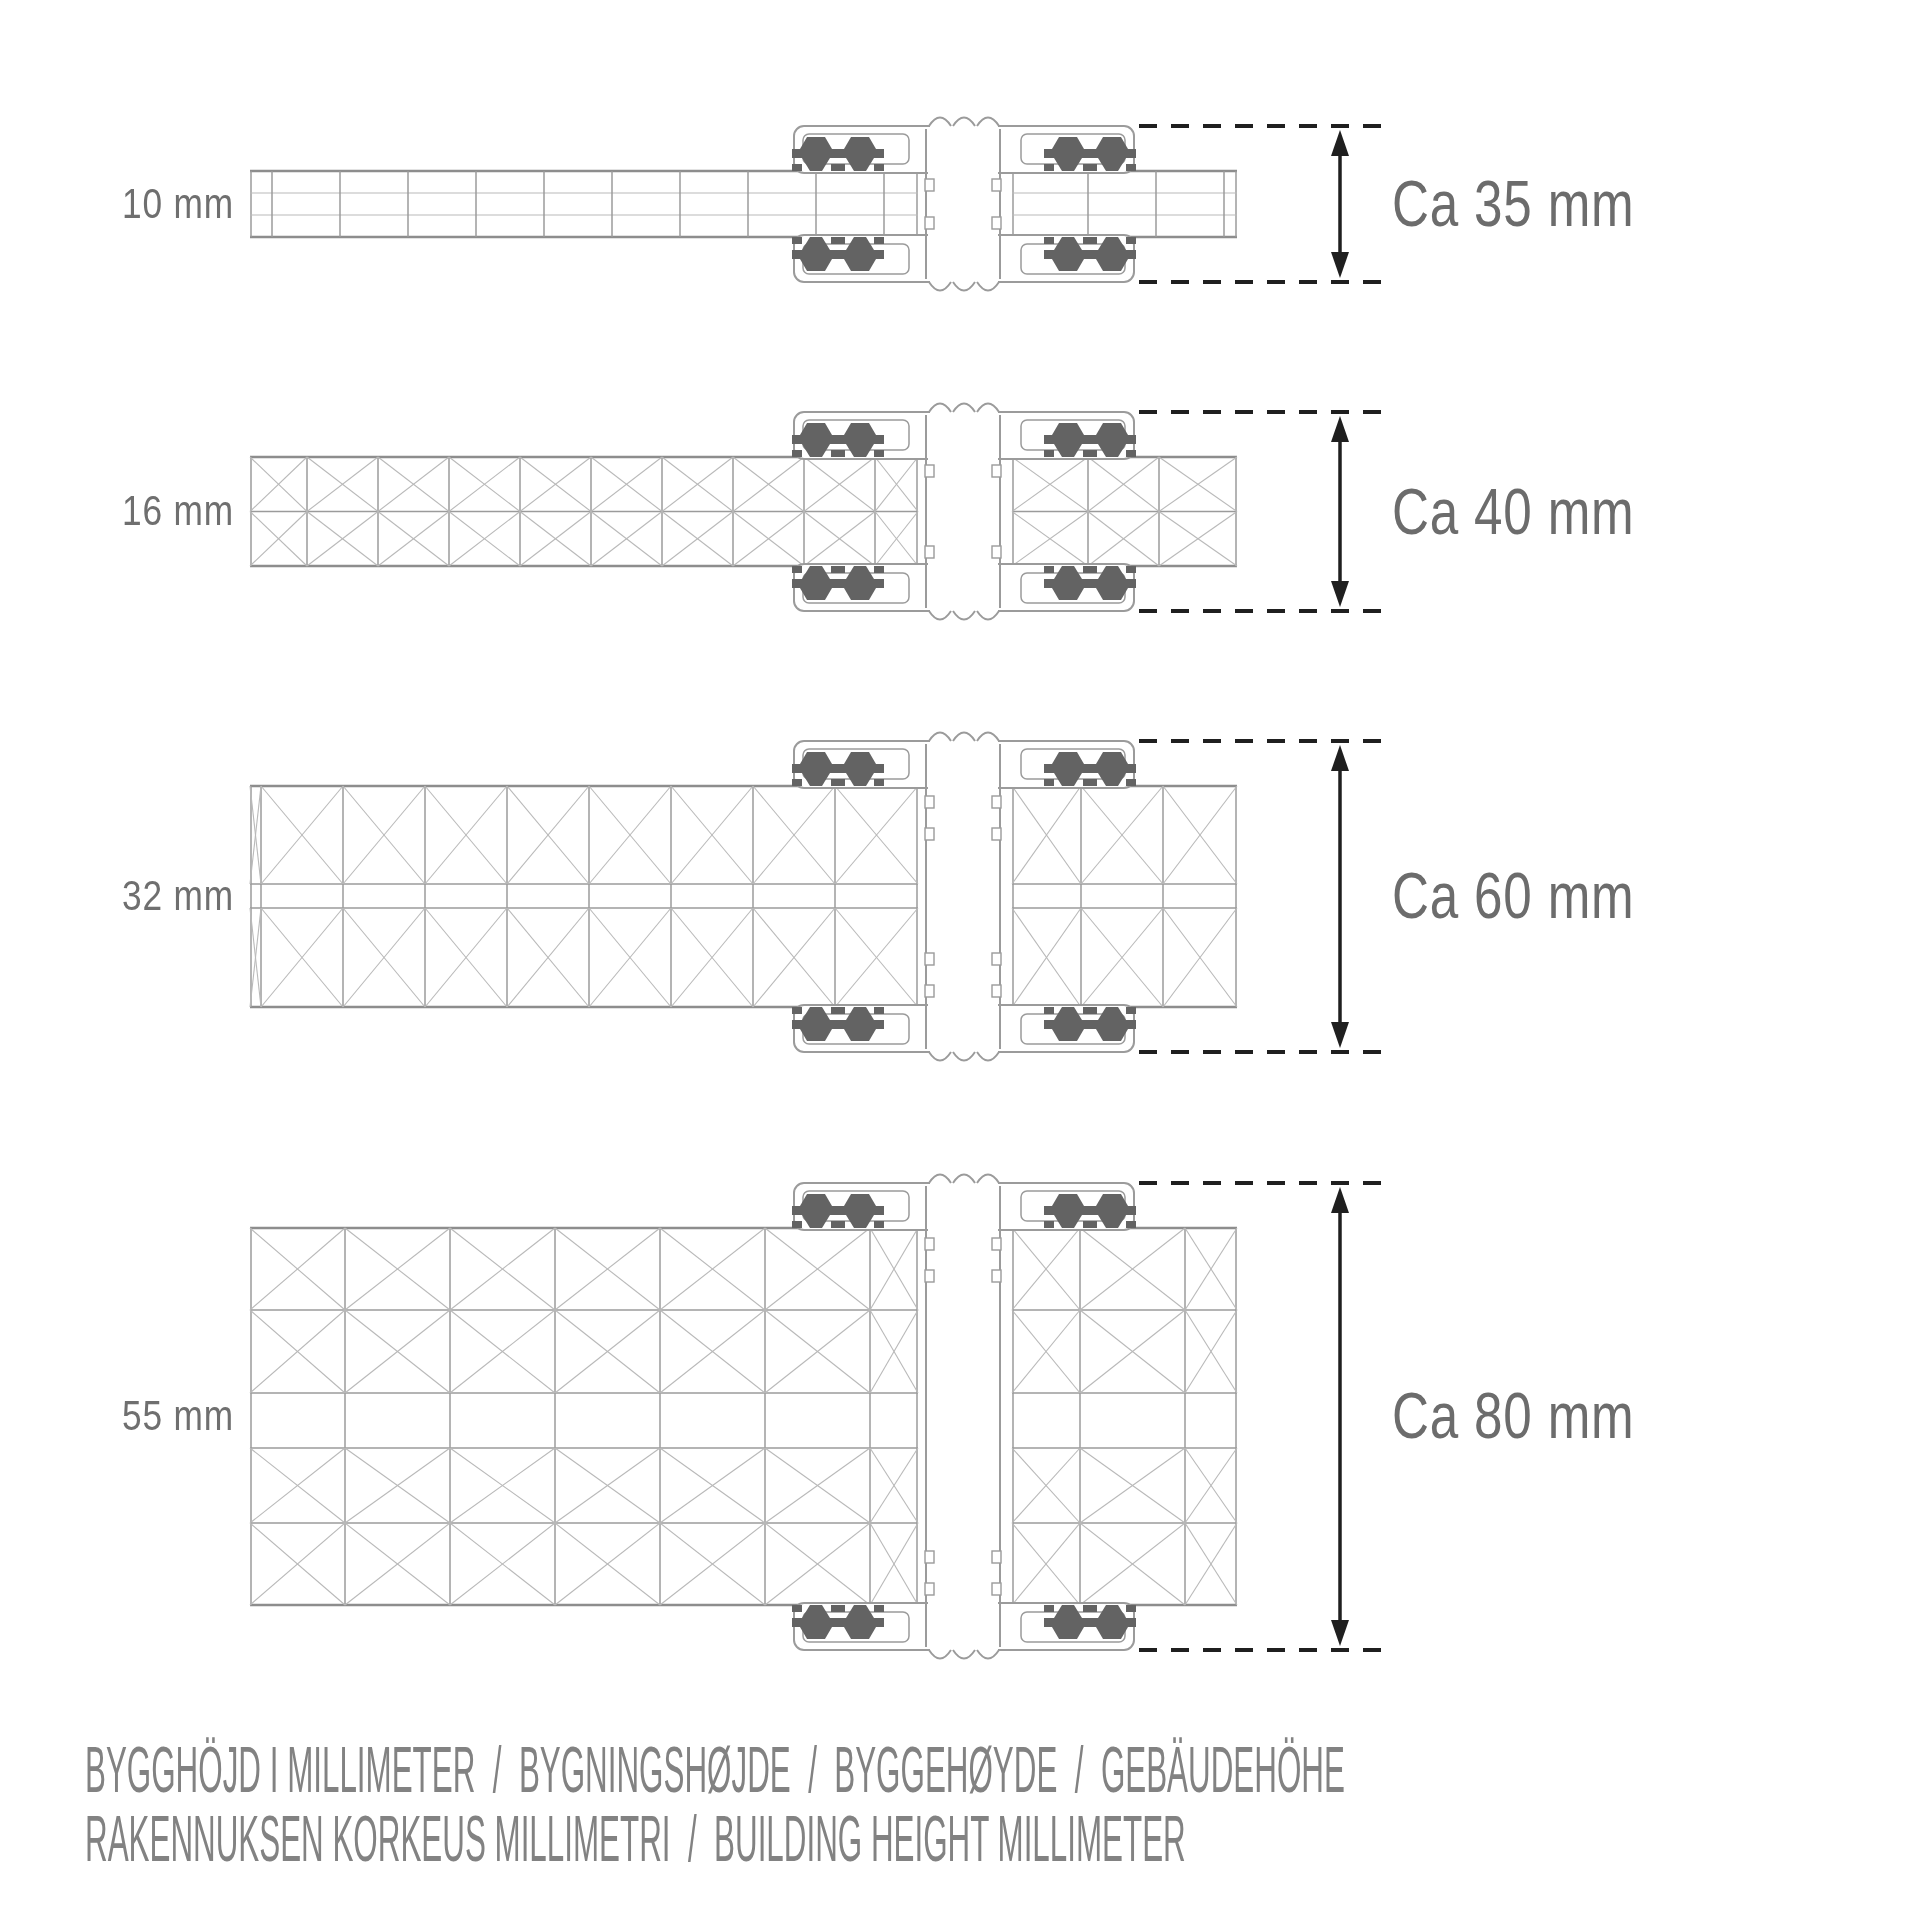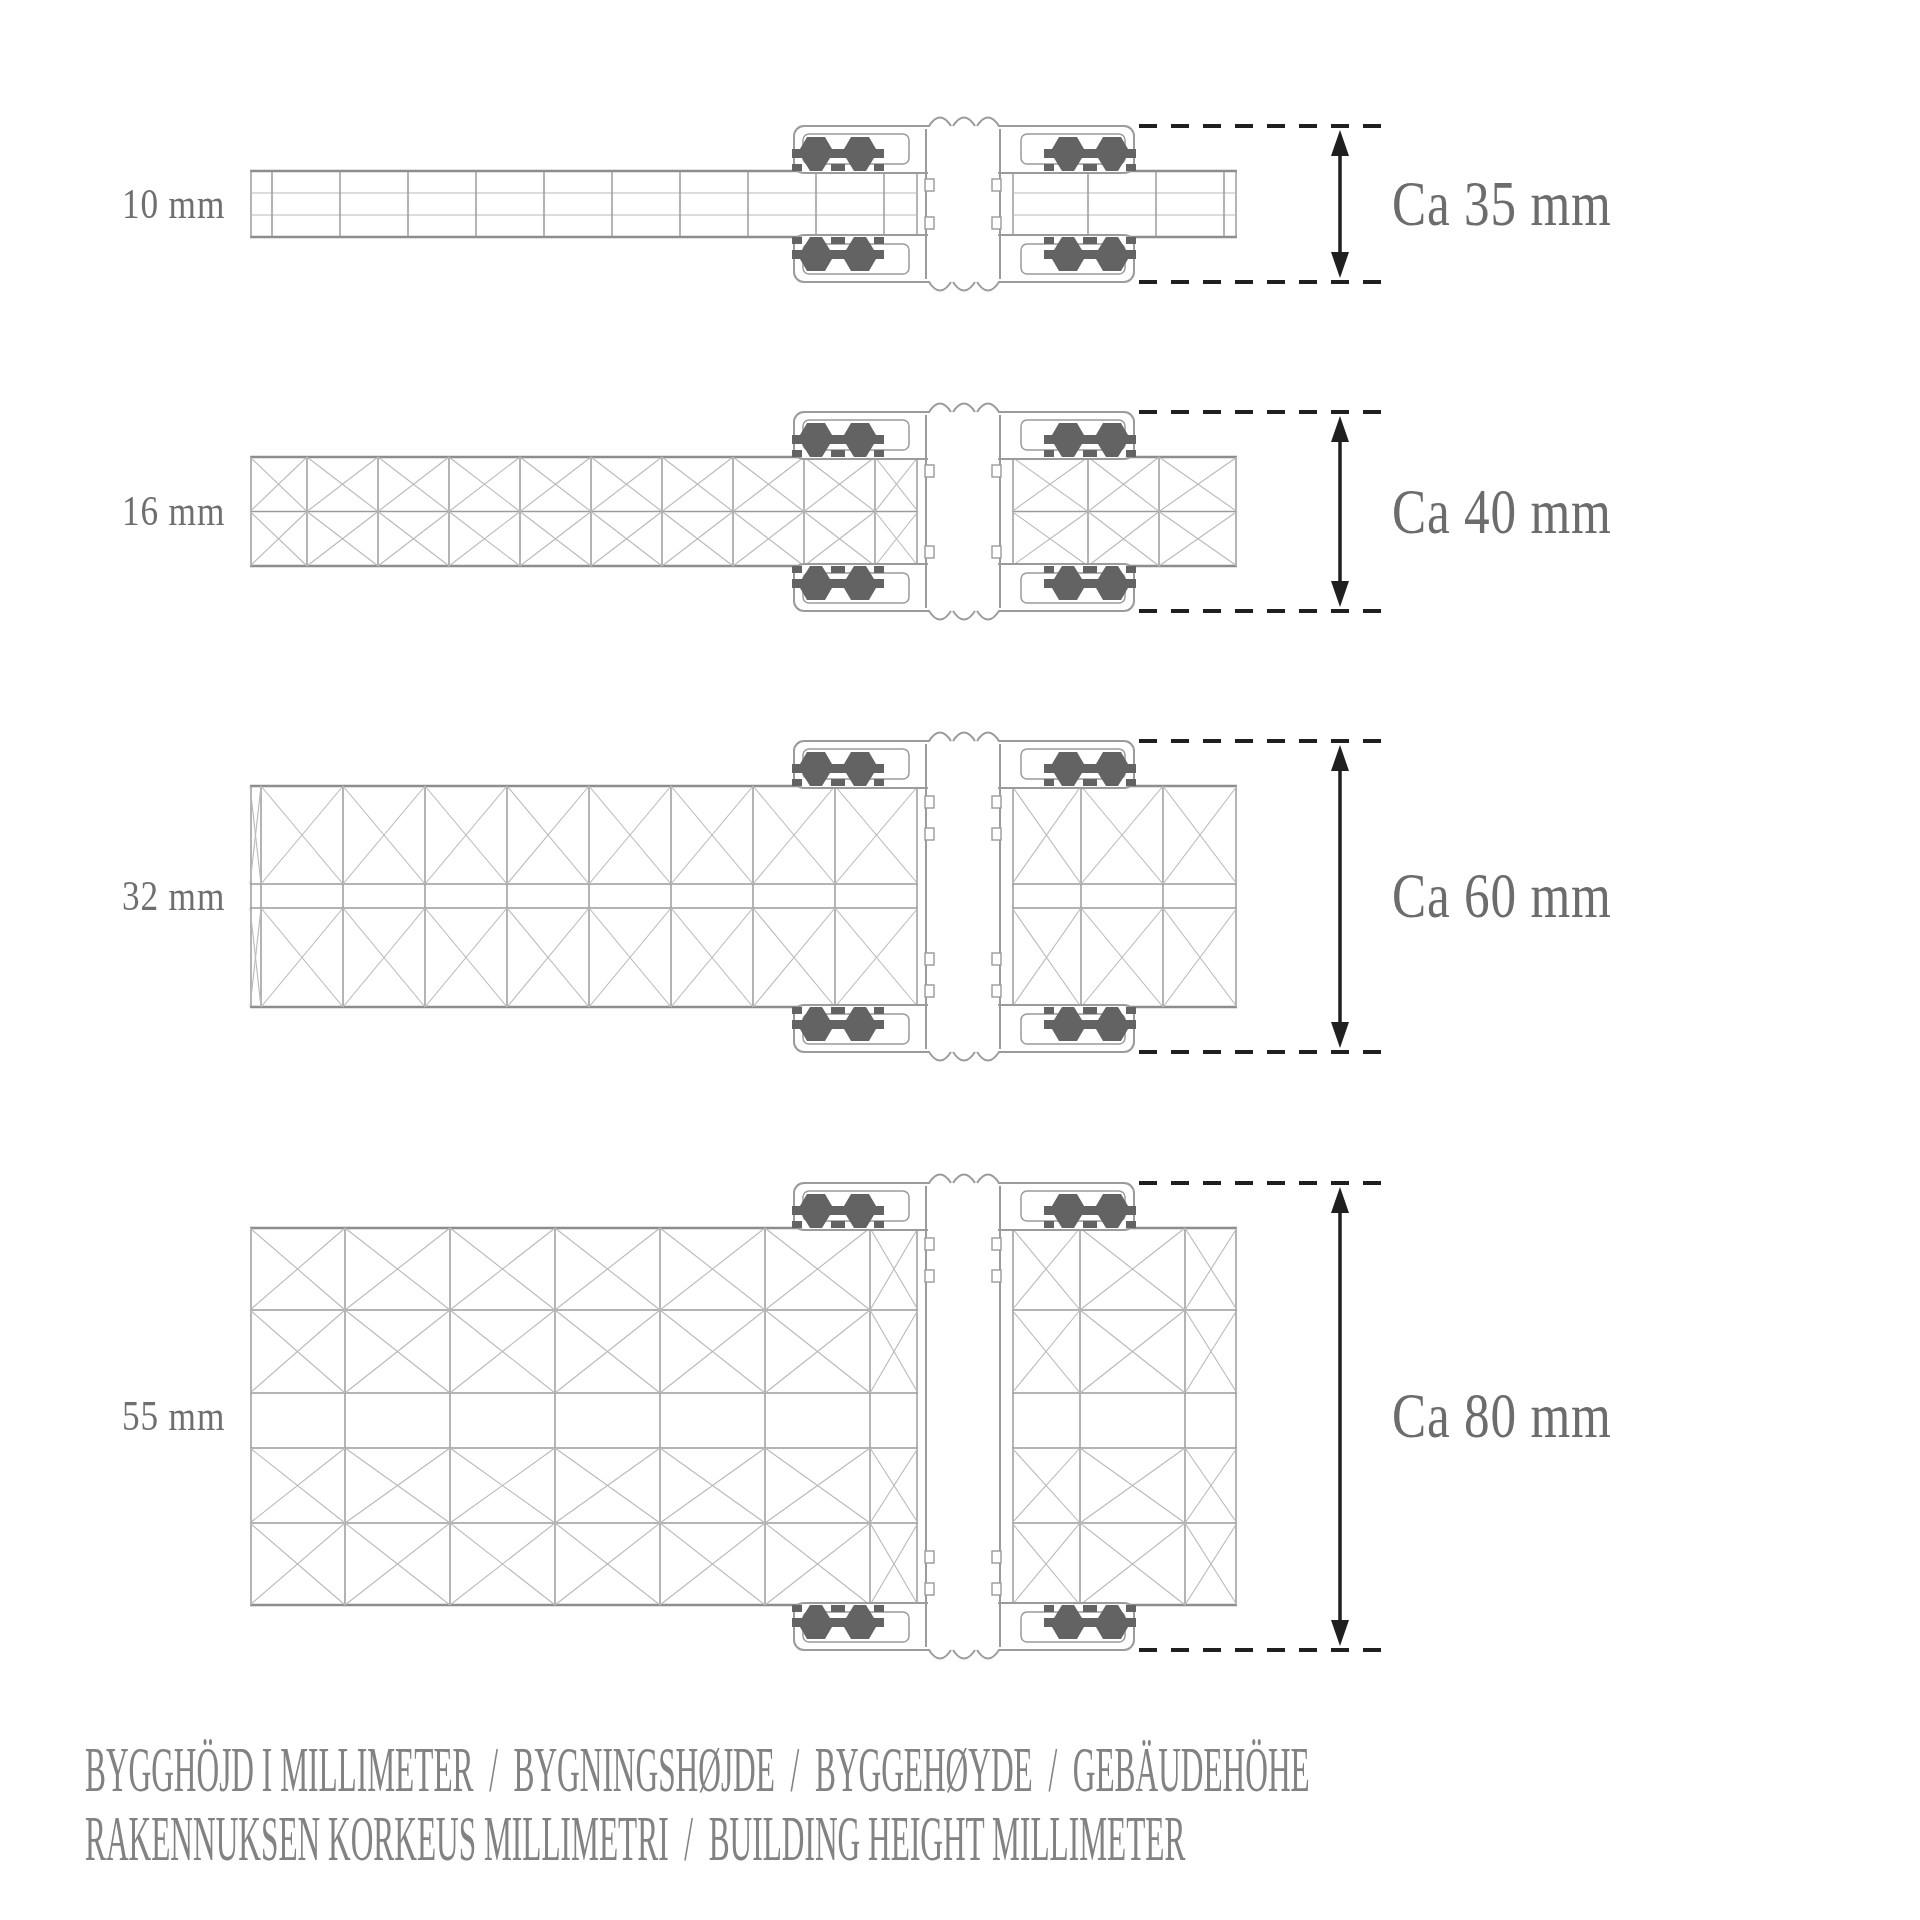--- a/index.html
+++ b/index.html
@@ -1,18 +1,18 @@
 <!DOCTYPE html>
 <html><head>
 <meta charset="utf-8">
 <style>
   html,body{margin:0;padding:0;background:#ffffff;}
   #stage{
     position:relative;width:1920px;height:1920px;background:#ffffff;overflow:hidden;
-    font-family:Liberation Serif, serif;
+    font-family:Liberation Sans, sans-serif;
   }
   #art{position:absolute;left:0;top:0;}
   .lbl{position:absolute;white-space:pre;transform-origin:left center;line-height:1;}
   .thick-label{
     font-size:42px;color:#6f6f6f;letter-spacing:1px;font-weight:300;
     transform:translateY(-50%) scaleX(0.84);
   }
   .ca-label{
     font-size:64px;color:#6c6c6c;letter-spacing:1px;font-weight:300;
     transform:translateY(-50%) scaleX(0.80);

